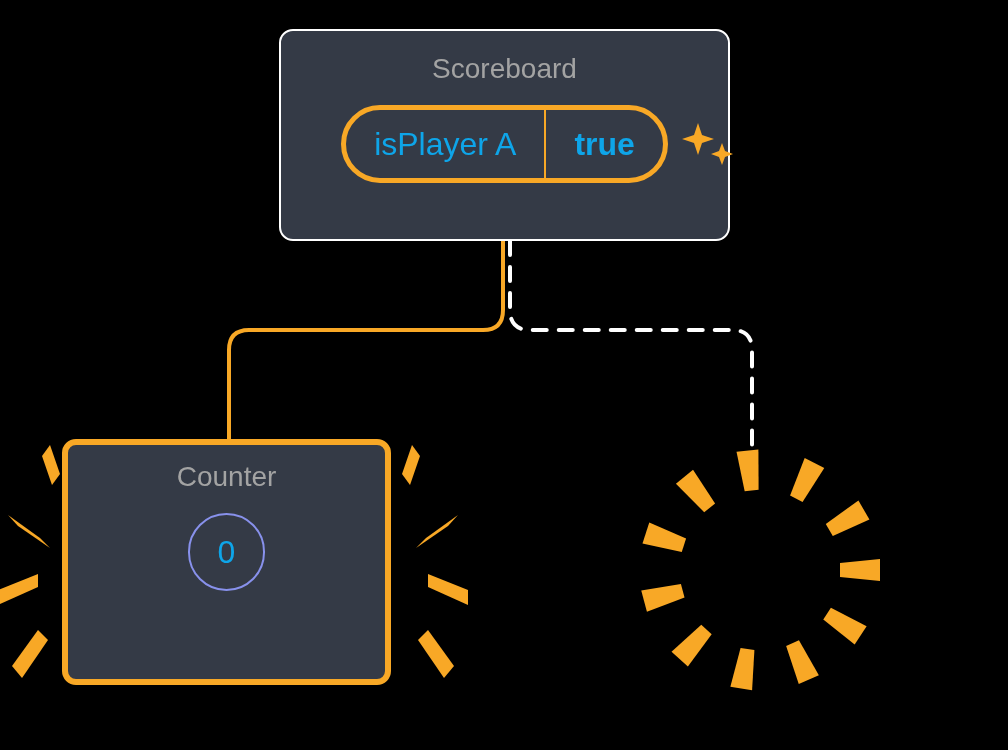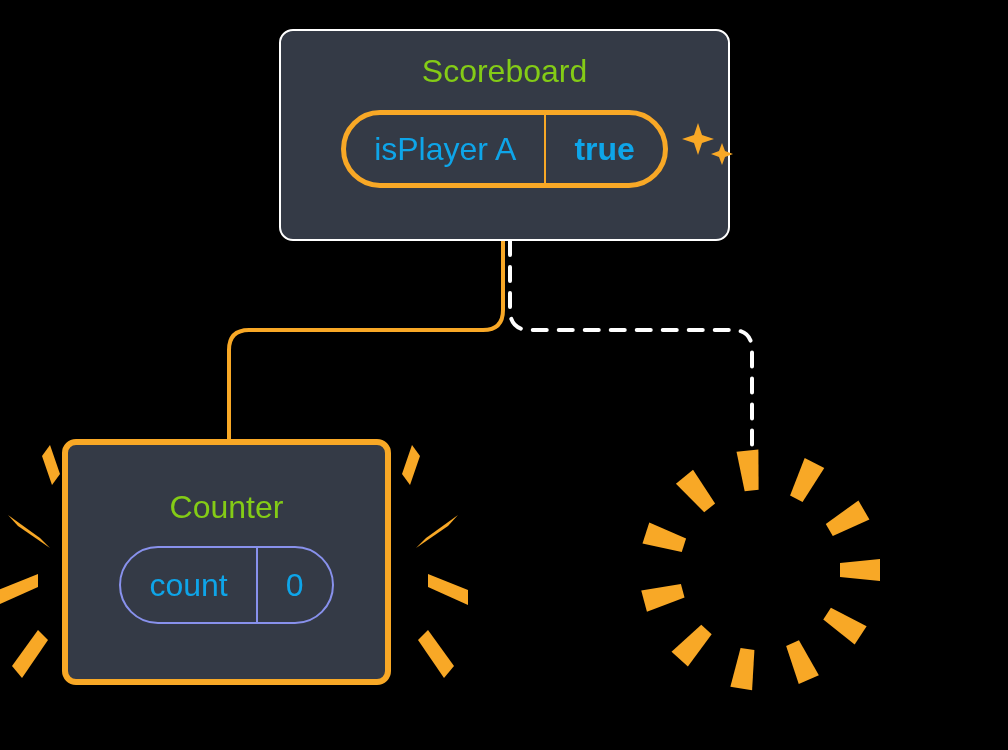--- a/index.html
+++ b/index.html
@@ -24,26 +24,26 @@
     border: 2px solid #fff;
     padding: 22px 34px;
     text-align: center;
   }
   .card-counter {
     left: 62px;
     top: 439px;
     width: 329px;
     height: 246px;
     border: 6px solid #f8a826;
-    padding: 44px 34px;
+    padding: 16px 34px;
     text-align: center;
   }
   .card-title {
-    color: #84cc16;
-    font-size: 32px;
+    color: #a3a3a3;
+    font-size: 28px;
     font-weight: 500;
     margin-bottom: 20px;
   }
   .pill {
     display: inline-flex;
     align-items: stretch;
     border-radius: 999px;
     overflow: hidden;
     height: 78px;
   }
@@ -96,21 +96,20 @@
   </div>
   <svg class="sparkle" style="right:-10px; top:84px;" width="60" height="60" viewBox="0 0 60 60">
     <path d="M20 8 L24 20 L36 24 L24 28 L20 40 L16 28 L4 24 L16 20 Z" fill="#f8a826"></path>
     <path d="M44 28 L47 36 L55 39 L47 42 L44 50 L41 42 L33 39 L41 36 Z" fill="#f8a826"></path>
   </svg>
 </div>
 
 <div class="card card-counter">
   <div class="card-title">Counter</div>
   <div class="pill pill-normal">
-    <div class="pill-left">count</div>
     <div class="pill-right">0</div>
   </div>
 </div>
 
 <svg class="burst" style="left:-10px; top:440px;" width="100" height="260" viewBox="0 0 100 260">
   <polygon points="52,16 60,5 70,34 62,45" fill="#f8a826"></polygon>
   <polygon points="28,86 18,75 50,98 60,108" fill="#f8a826"></polygon>
   <polygon points="8,150 8,165 48,147 48,134" fill="#f8a826"></polygon>
   <polygon points="22,226 32,238 58,200 48,190" fill="#f8a826"></polygon>
 </svg>

